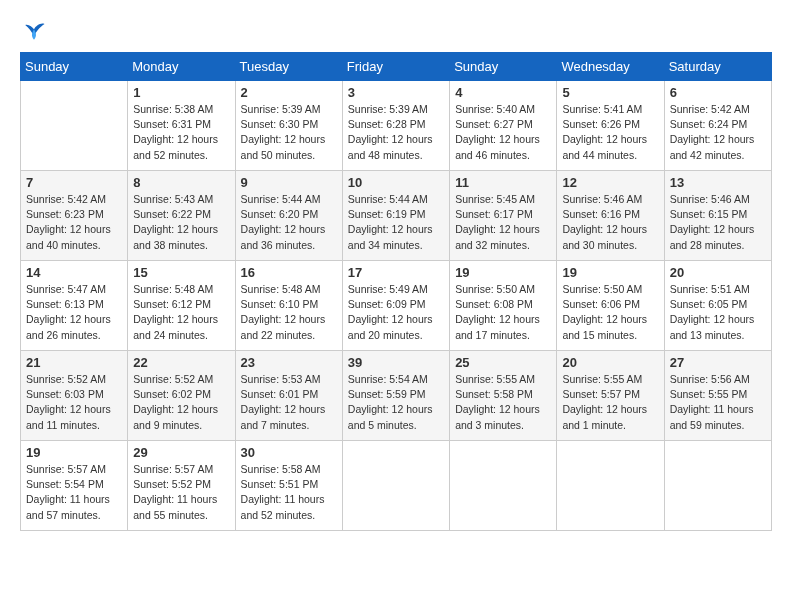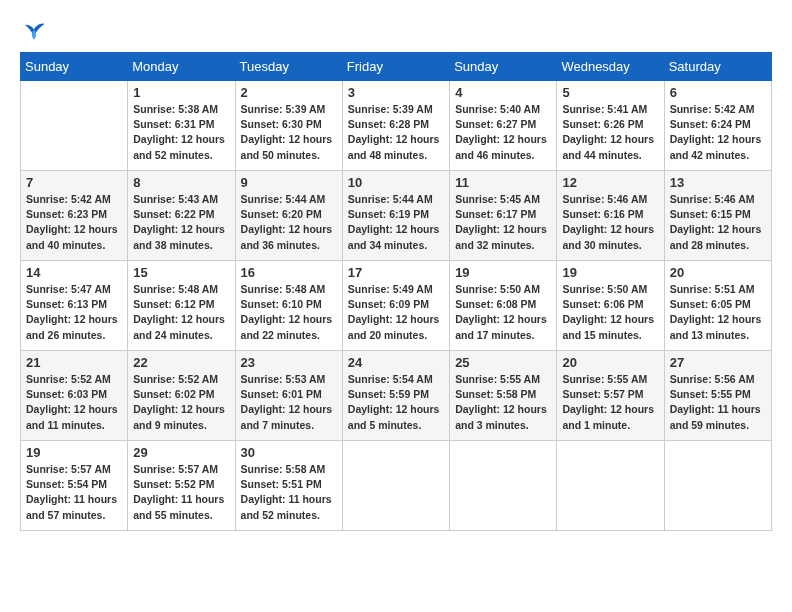--- a/index.html
+++ b/index.html
@@ -72,21 +72,20 @@
       font-size: 13px;
       font-weight: bold;
       color: #333;
       display: block;
       margin-bottom: 2px;
     }
     .day-info {
       color: #333;
       line-height: 1.45;
       font-size: 10.5px;
-      font-weight: bold;
     }
     tr:nth-child(even) td {
       background-color: #f5f5f5;
     }
     tr:nth-child(odd) td {
       background-color: #fff;
     }
     td.empty {
       background-color: inherit;
     }
@@ -218,21 +217,21 @@
         </td>
         <td>
           <span class="day-number">22</span>
           <div class="day-info">Sunrise: 5:52 AM<br>Sunset: 6:02 PM<br>Daylight: 12 hours<br>and 9 minutes.</div>
         </td>
         <td>
           <span class="day-number">23</span>
           <div class="day-info">Sunrise: 5:53 AM<br>Sunset: 6:01 PM<br>Daylight: 12 hours<br>and 7 minutes.</div>
         </td>
         <td>
-          <span class="day-number">24</span>
+          <span class="day-number">39</span>
           <div class="day-info">Sunrise: 5:54 AM<br>Sunset: 5:59 PM<br>Daylight: 12 hours<br>and 5 minutes.</div>
         </td>
         <td>
           <span class="day-number">25</span>
           <div class="day-info">Sunrise: 5:55 AM<br>Sunset: 5:58 PM<br>Daylight: 12 hours<br>and 3 minutes.</div>
         </td>
         <td>
           <span class="day-number">20</span>
           <div class="day-info">Sunrise: 5:55 AM<br>Sunset: 5:57 PM<br>Daylight: 12 hours<br>and 1 minute.</div>
         </td>

